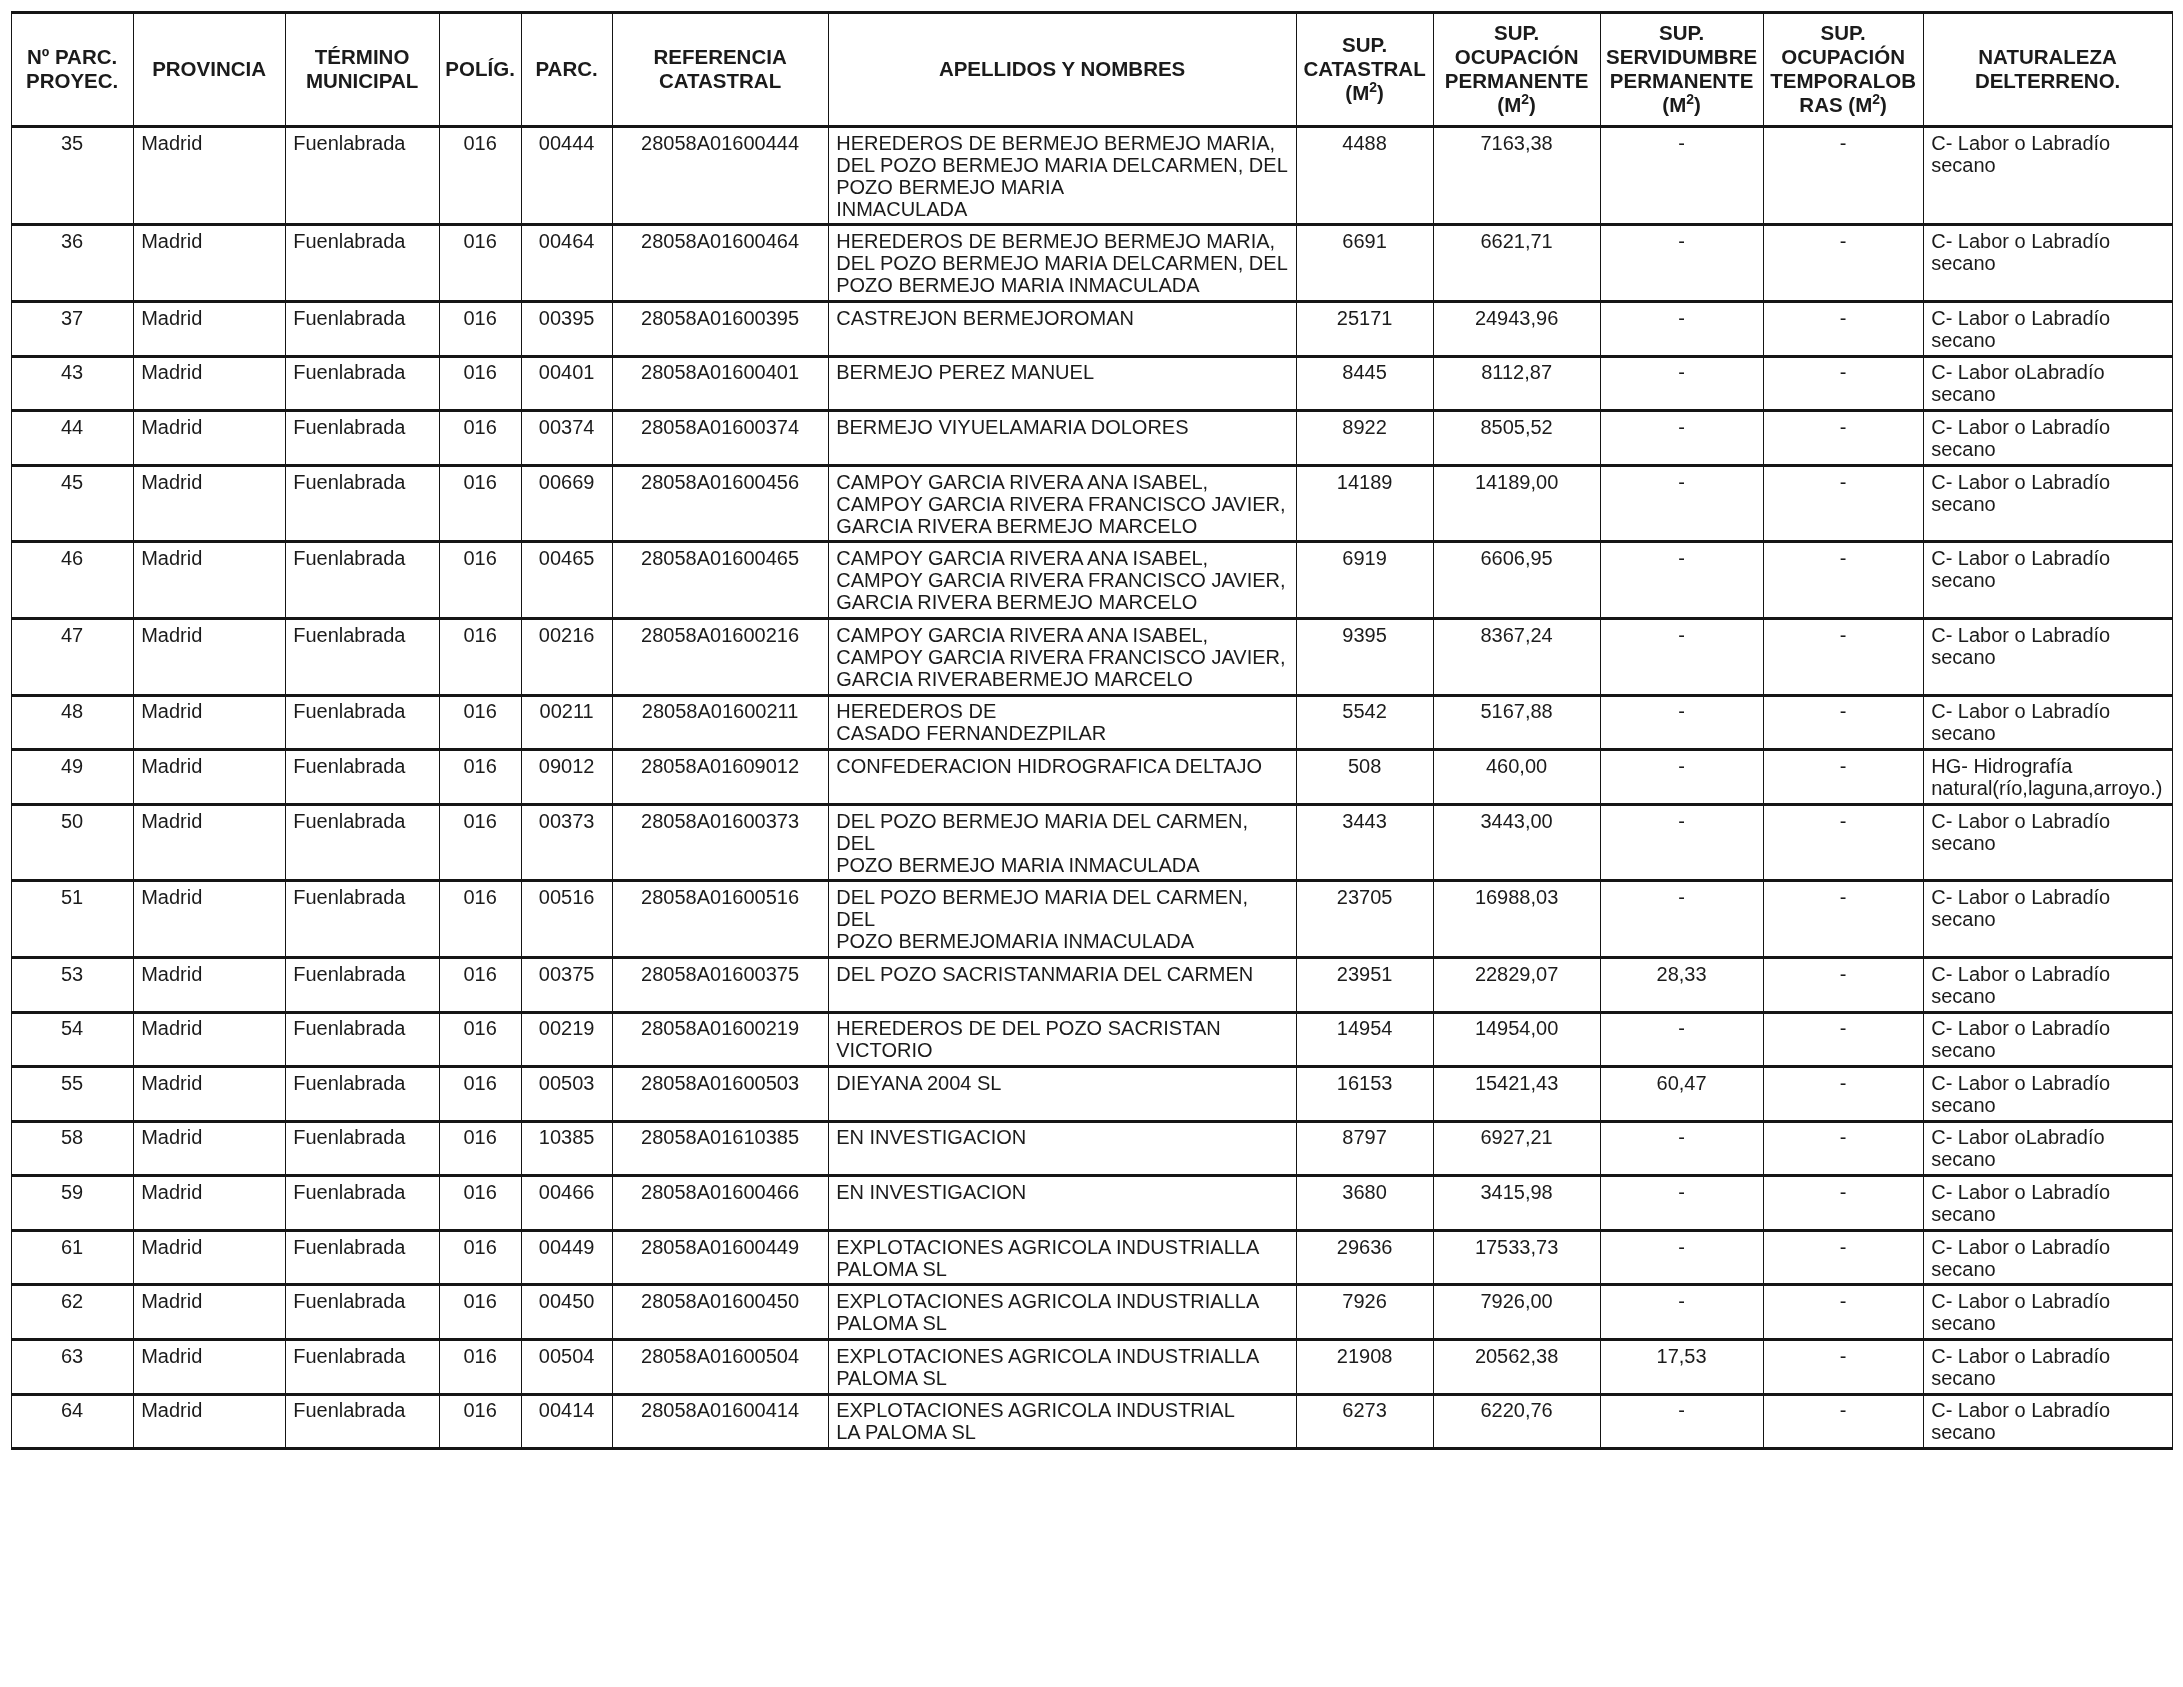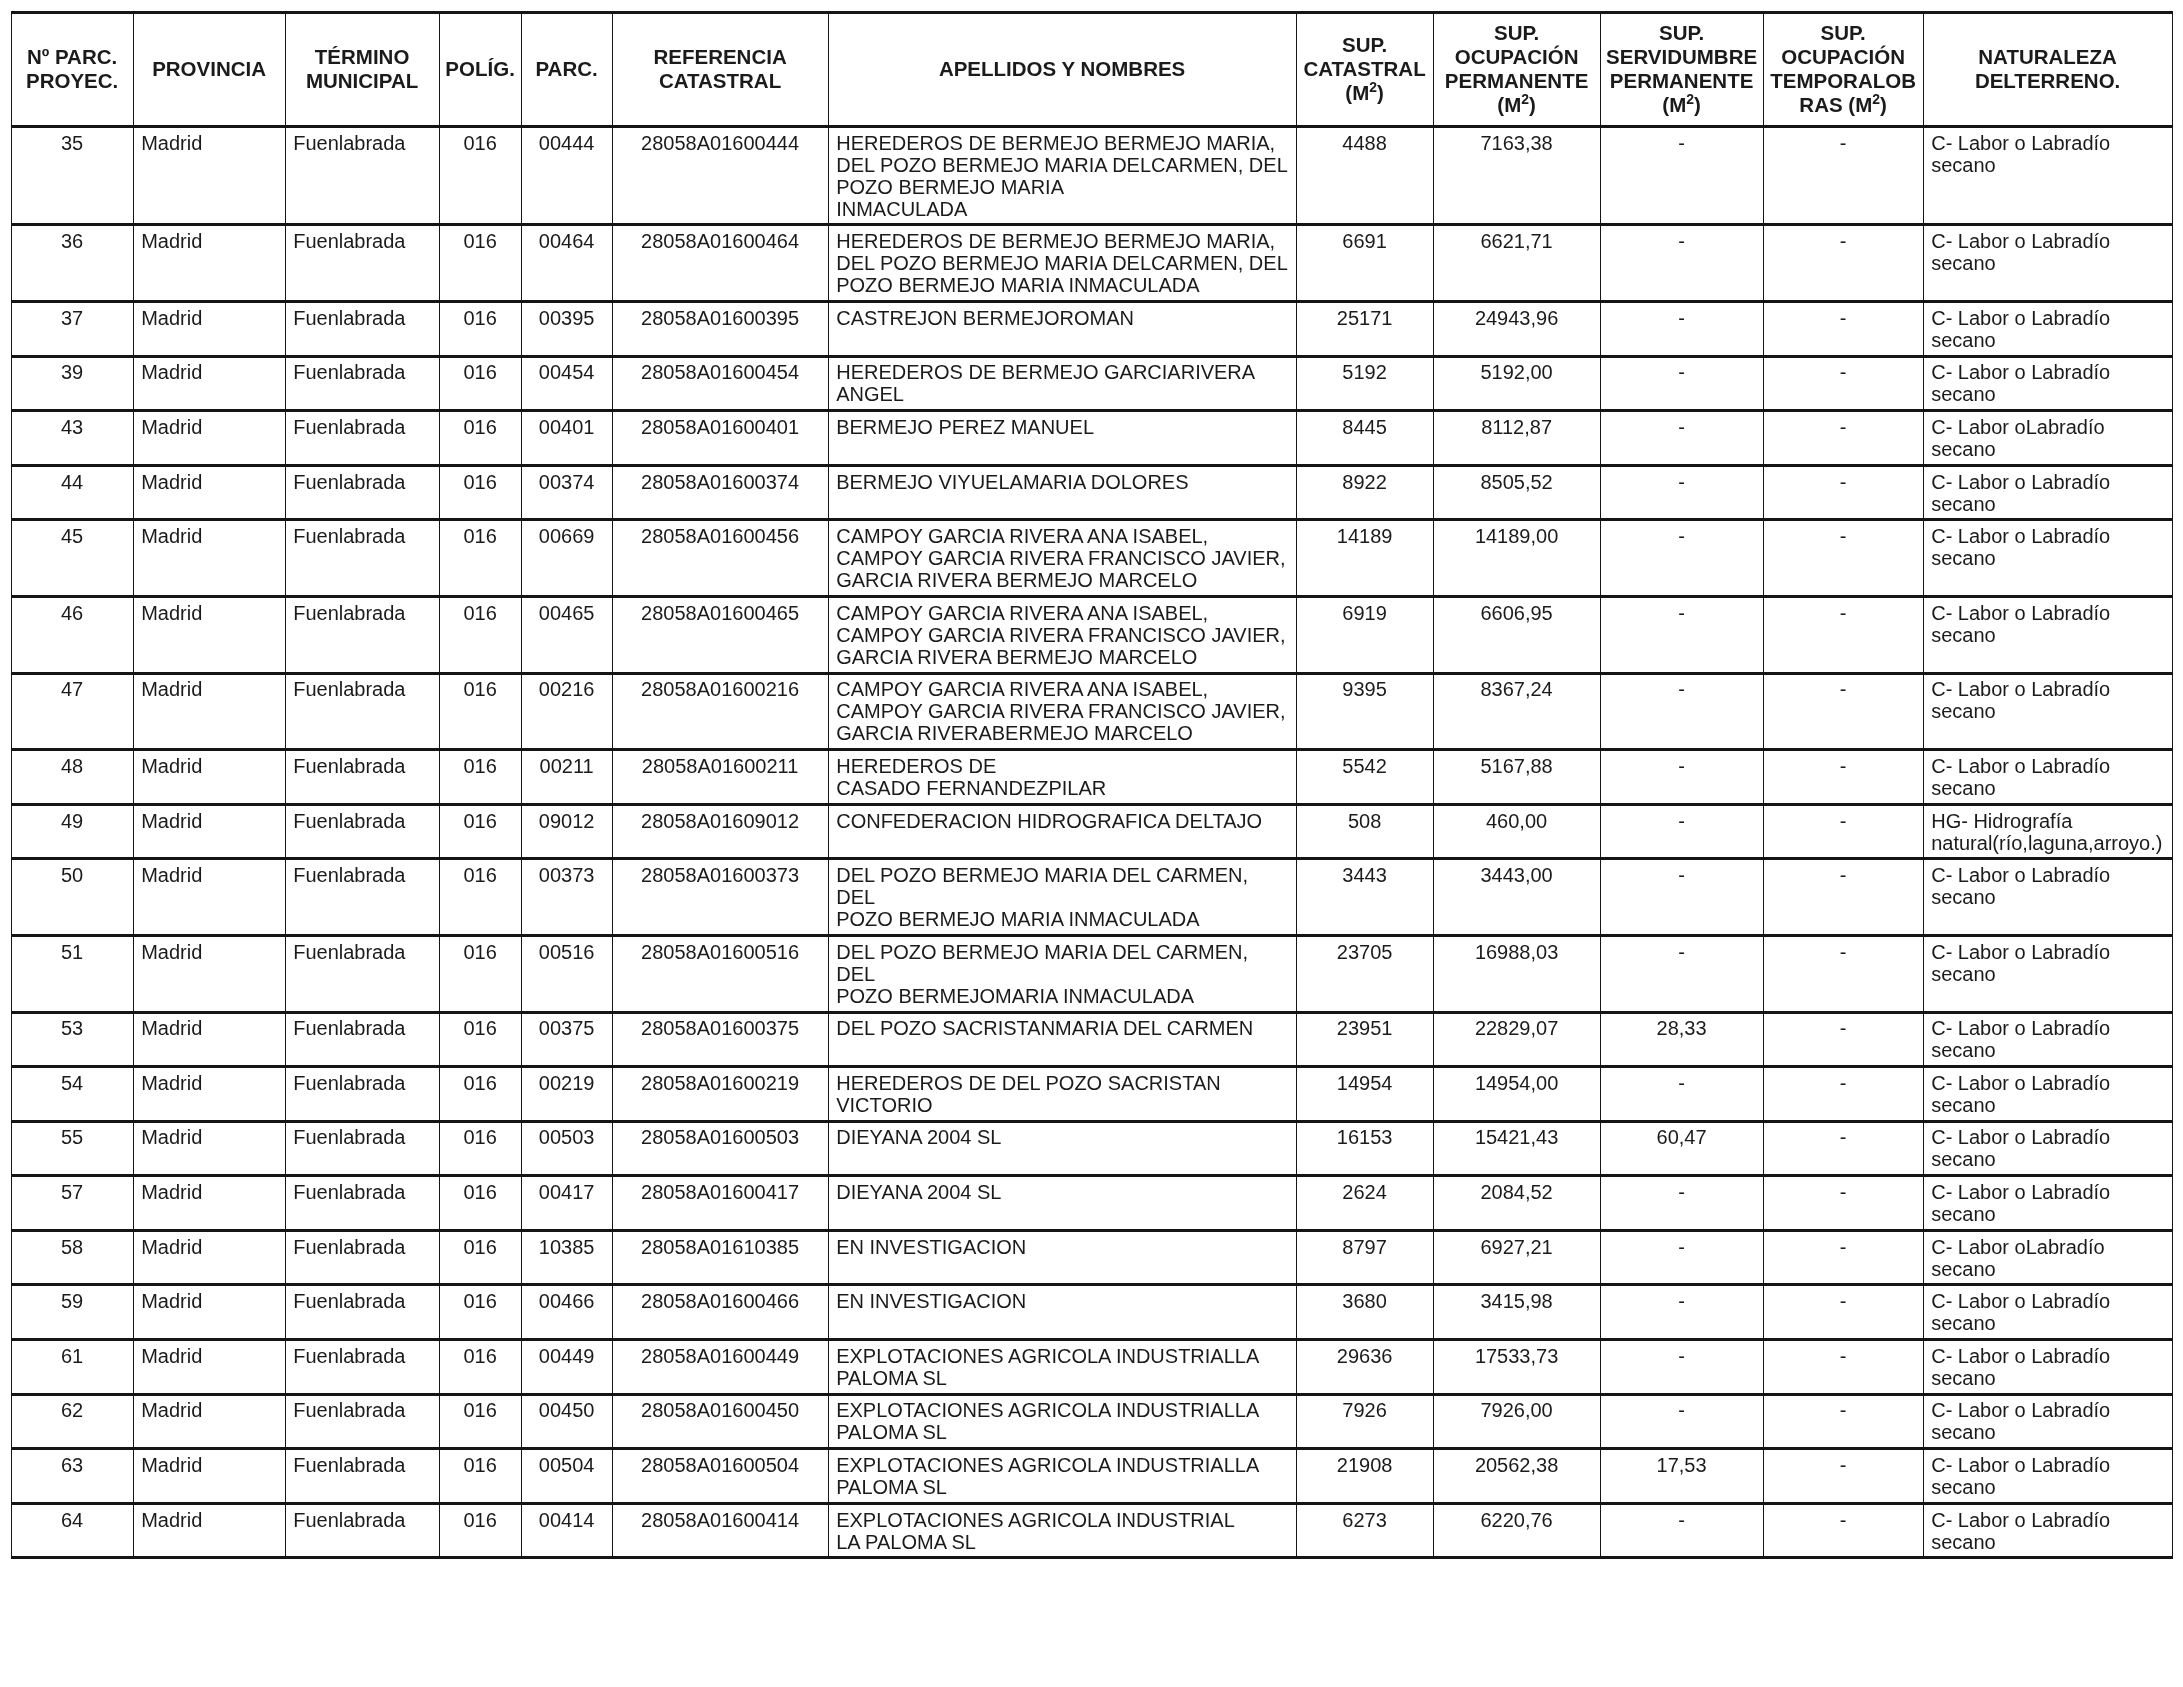--- a/index.html
+++ b/index.html
@@ -150,36 +150,20 @@
           <td class="al-center">28058A01600395</td>
           <td class="al-left">CASTREJON BERMEJOROMAN</td>
           <td class="al-center">25171</td>
           <td class="al-center">24943,96</td>
           <td class="al-center">-</td>
           <td class="al-center">-</td>
           <td class="al-left">C- Labor o Labradío
 secano</td>
         </tr>
         <tr>
-          <td class="al-center">39</td>
-          <td class="al-left">Madrid</td>
-          <td class="al-left">Fuenlabrada</td>
-          <td class="al-center">016</td>
-          <td class="al-center">00454</td>
-          <td class="al-center">28058A01600454</td>
-          <td class="al-left">HEREDEROS DE BERMEJO GARCIARIVERA
-ANGEL</td>
-          <td class="al-center">5192</td>
-          <td class="al-center">5192,00</td>
-          <td class="al-center">-</td>
-          <td class="al-center">-</td>
-          <td class="al-left">C- Labor o Labradío
-secano</td>
-        </tr>
-        <tr>
           <td class="al-center">43</td>
           <td class="al-left">Madrid</td>
           <td class="al-left">Fuenlabrada</td>
           <td class="al-center">016</td>
           <td class="al-center">00401</td>
           <td class="al-center">28058A01600401</td>
           <td class="al-left">BERMEJO PEREZ MANUEL</td>
           <td class="al-center">8445</td>
           <td class="al-center">8112,87</td>
           <td class="al-center">-</td>
@@ -356,35 +340,20 @@
           <td class="al-center">28058A01600503</td>
           <td class="al-left">DIEYANA 2004 SL</td>
           <td class="al-center">16153</td>
           <td class="al-center">15421,43</td>
           <td class="al-center">60,47</td>
           <td class="al-center">-</td>
           <td class="al-left">C- Labor o Labradío
 secano</td>
         </tr>
         <tr>
-          <td class="al-center">57</td>
-          <td class="al-left">Madrid</td>
-          <td class="al-left">Fuenlabrada</td>
-          <td class="al-center">016</td>
-          <td class="al-center">00417</td>
-          <td class="al-center">28058A01600417</td>
-          <td class="al-left">DIEYANA 2004 SL</td>
-          <td class="al-center">2624</td>
-          <td class="al-center">2084,52</td>
-          <td class="al-center">-</td>
-          <td class="al-center">-</td>
-          <td class="al-left">C- Labor o Labradío
-secano</td>
-        </tr>
-        <tr>
           <td class="al-center">58</td>
           <td class="al-left">Madrid</td>
           <td class="al-left">Fuenlabrada</td>
           <td class="al-center">016</td>
           <td class="al-center">10385</td>
           <td class="al-center">28058A01610385</td>
           <td class="al-left">EN INVESTIGACION</td>
           <td class="al-center">8797</td>
           <td class="al-center">6927,21</td>
           <td class="al-center">-</td>

